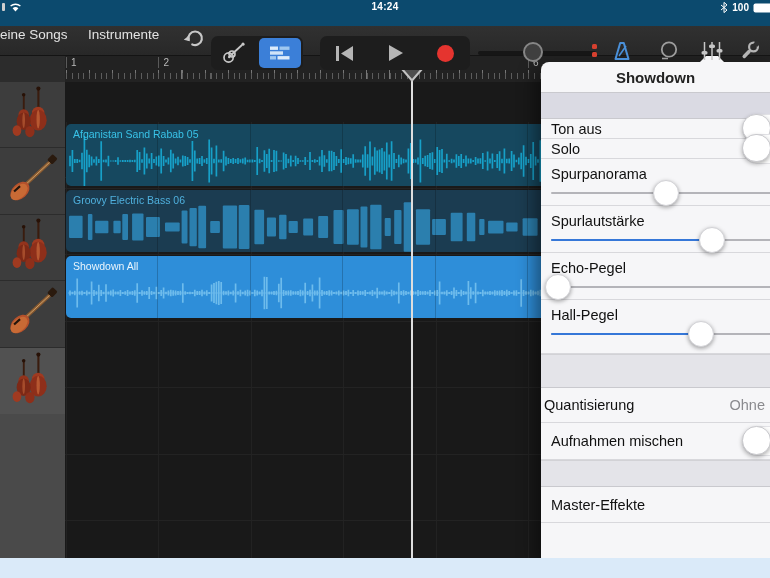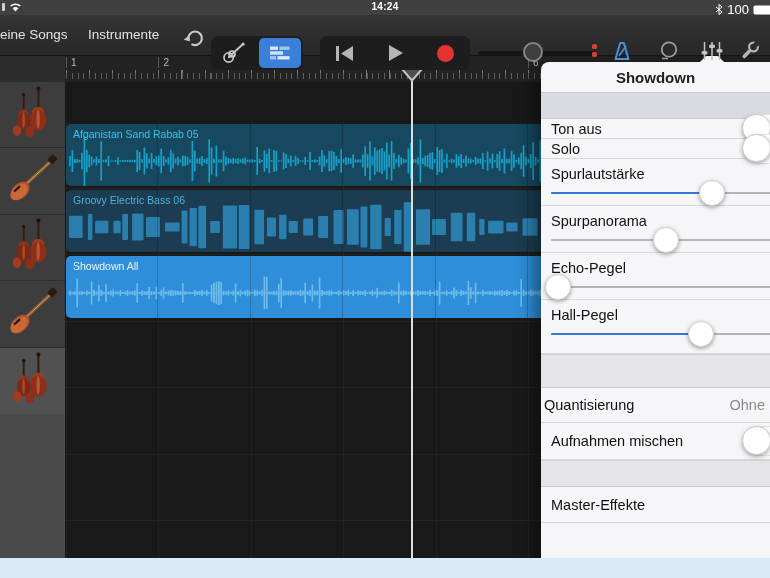--- a/index.html
+++ b/index.html
@@ -1,25 +1,25 @@
 <!DOCTYPE html>
 <html><head>
 <meta charset="utf-8">
 <style>
   html,body{margin:0;padding:0;background:#000;}
   #app{position:relative;width:770px;height:578px;overflow:hidden;
        font-family:"Liberation Sans",sans-serif;background:#191919;-webkit-font-smoothing:antialiased;}
 
   
-  #statusbar{position:absolute;left:0;top:0;width:770px;height:15px;background:#404040;color:#fff;z-index:60;}
+  #statusbar{position:absolute;left:0;top:0;width:770px;height:26px;background:#0c4a6e;color:#fff;z-index:60;}
   #sb-time{position:absolute;left:0;right:0;top:1px;text-align:center;font-size:10px;font-weight:bold;letter-spacing:.3px;}
   #sb-left{position:absolute;left:2px;top:2px;display:flex;align-items:center;gap:4px;}
   #sb-frag{width:3px;height:8px;background:#cfcfcf;border-radius:1px;}
   #sb-right{position:absolute;right:-7px;top:2px;display:flex;align-items:center;gap:4px;}
-  #sb-batt-label{font-size:13px;font-weight:normal;}
+  #sb-batt-label{font-size:10px;font-weight:bold;}
 
   
   #toolbar{position:absolute;left:0;top:15px;width:770px;height:40px;z-index:55;
            background:linear-gradient(#343434,#282828);border-bottom:1px solid #141414;}
   .tb-text{position:absolute;top:0;height:40px;line-height:40px;color:#e3e3e3;font-size:13.5px;}
   #tb-mysongs{left:0;}
   #tb-instruments{left:88px;}
   #tb-undo{position:absolute;left:182px;top:9px;width:24px;height:24px;}
   .tb-group{position:absolute;top:21px;height:34px;background:#1d1d1d;border-radius:7px;display:flex;align-items:center;}
   #tb-seg{left:211px;width:92px;justify-content:space-between;padding:0 2px;box-sizing:border-box;}
@@ -390,33 +390,33 @@
         </div>
     </div>
     <div class="prow trow">
       <span class="plabel">Solo</span>
       <div class="switch">
           <div class="swknob"></div>
         </div>
     </div>
 
     <div class="prow srow2">
+      <span class="plabel">Spurpanorama</span>
+      <div class="slider">
+        <div class="strack"></div>
+        <div class="sfill" style="width: 0px; background: rgb(53, 119, 216);"></div>
+        <div class="sknob" style="left: 102px;"></div>
+      </div>
+    </div>
+    <div class="prow srow2">
       <span class="plabel">Spurlautstärke</span>
       <div class="slider">
         <div class="strack"></div>
         <div class="sfill" style="width: 161px; background: rgb(53, 119, 216);"></div>
         <div class="sknob" style="left: 148px;"></div>
-      </div>
-    </div>
-    <div class="prow srow2">
-      <span class="plabel">Spurpanorama</span>
-      <div class="slider">
-        <div class="strack"></div>
-        <div class="sfill" style="width: 0px; background: rgb(53, 119, 216);"></div>
-        <div class="sknob" style="left: 102px;"></div>
       </div>
     </div>
     <div class="prow srow2">
       <span class="plabel">Echo-Pegel</span>
       <div class="slider">
         <div class="strack"></div>
         <div class="sfill" style="width: 6.9px; background: rgb(53, 119, 216);"></div>
         <div class="sknob" style="left: -6.1px;"></div>
       </div>
     </div>

